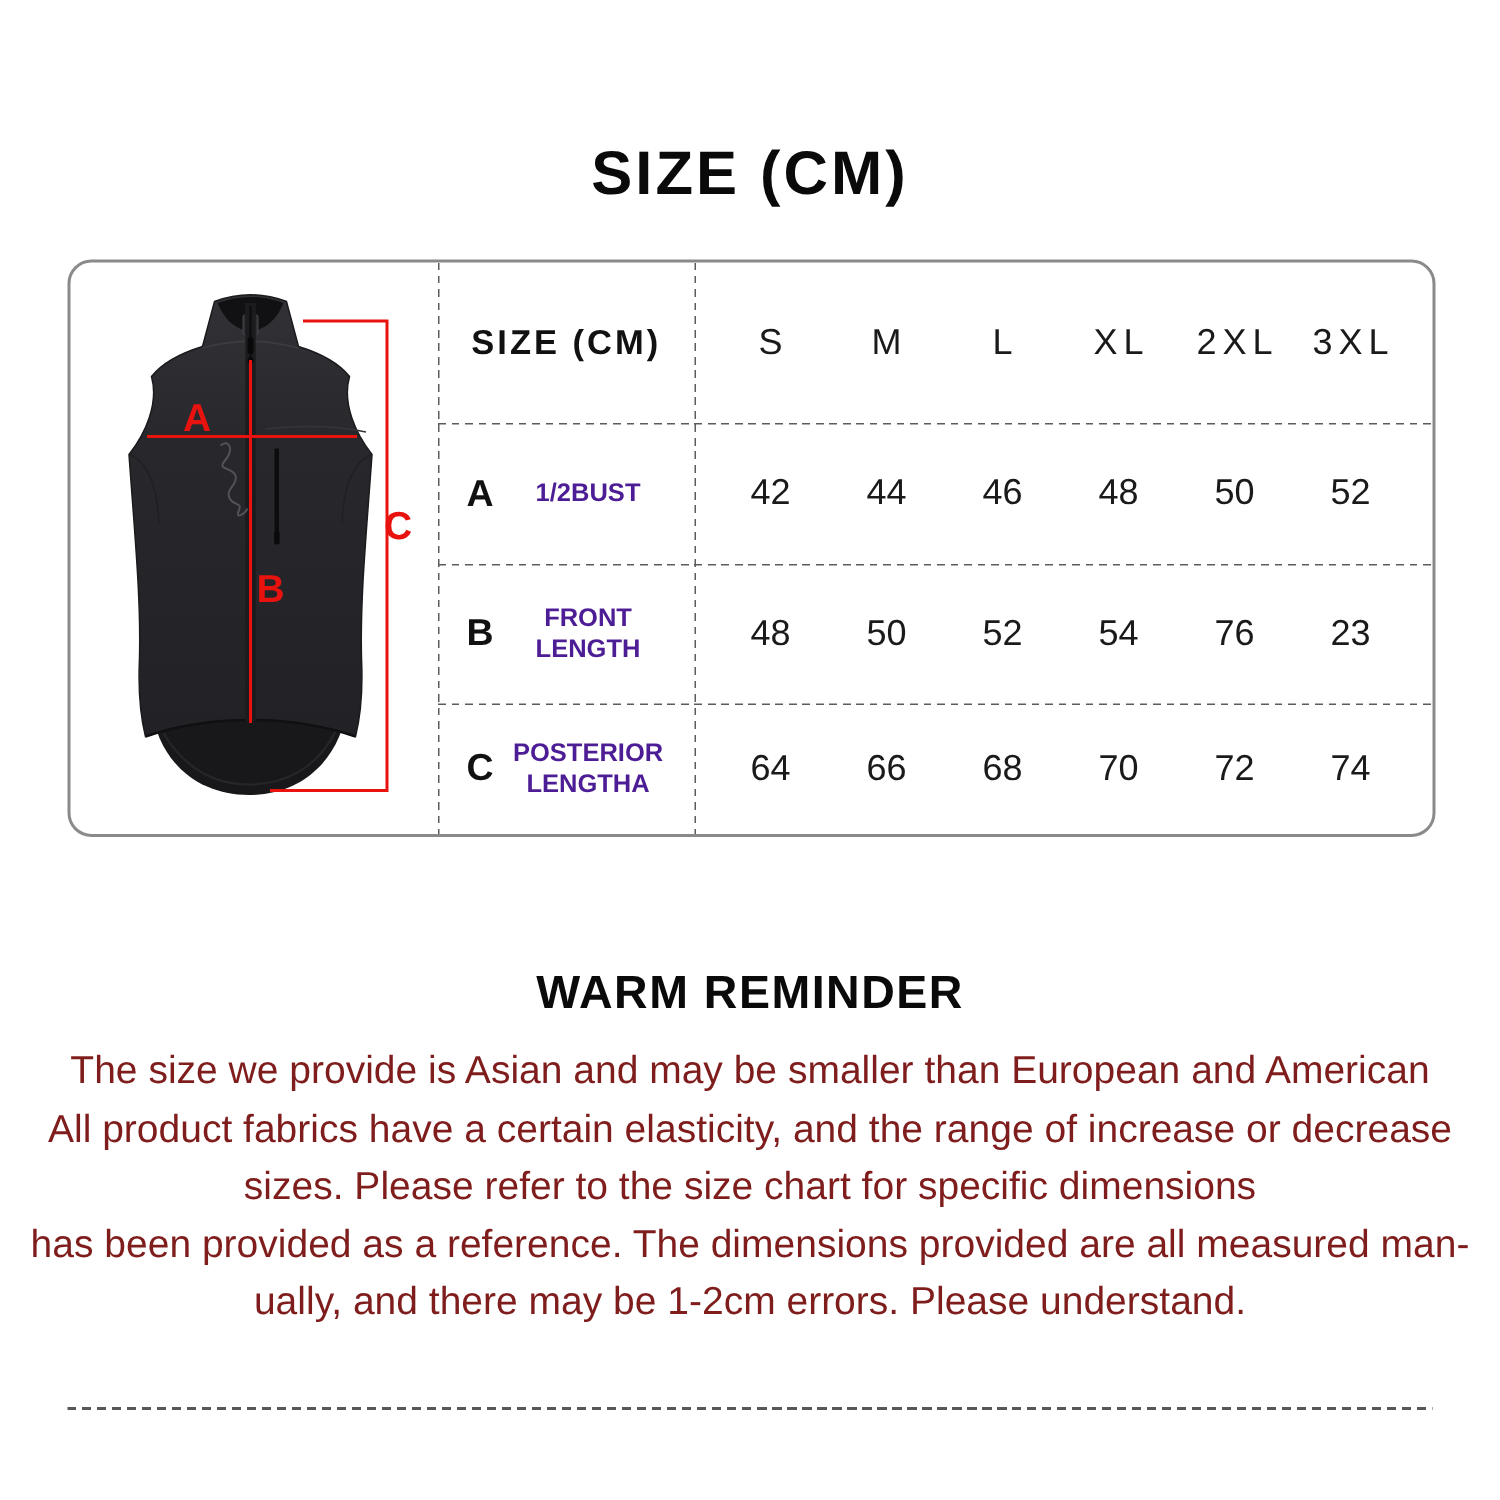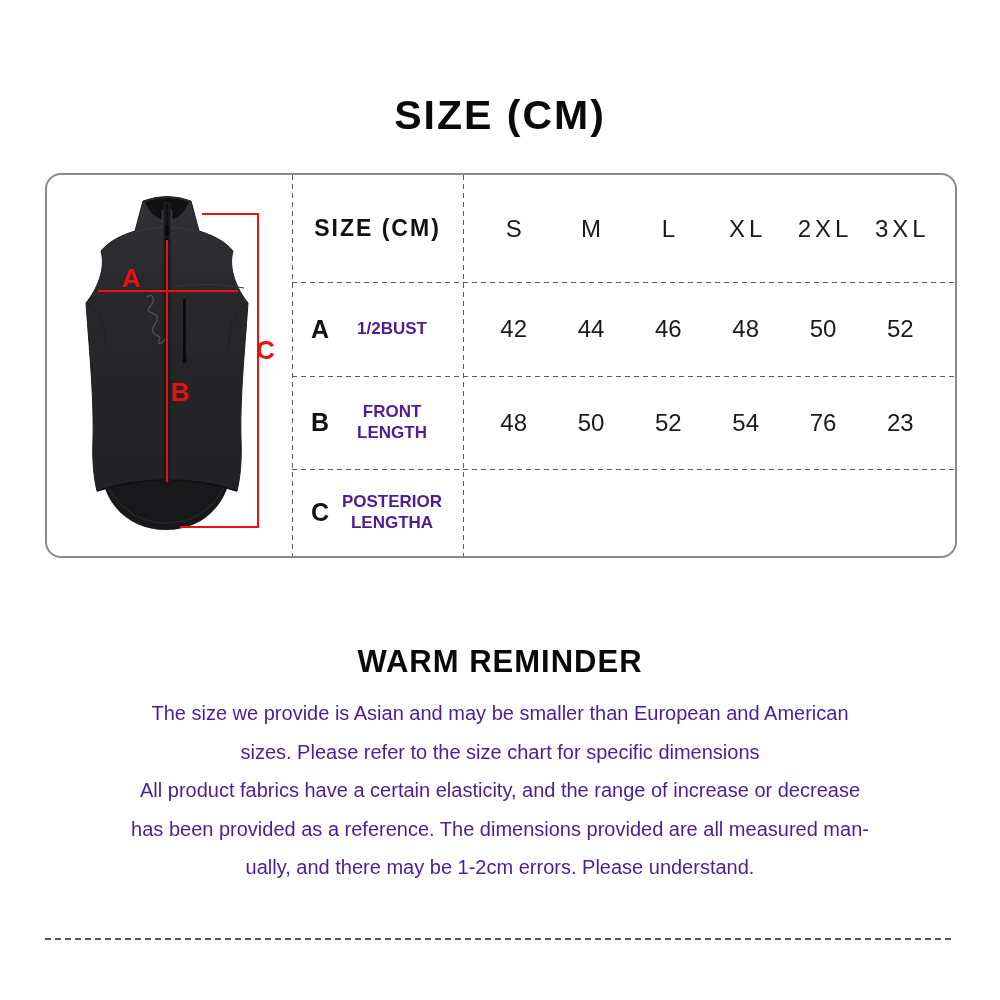--- a/index.html
+++ b/index.html
@@ -11,21 +11,21 @@
   .page-title{
     position:absolute;top:92px;left:0;right:0;text-align:center;
     font-size:41px;font-weight:800;letter-spacing:2px;color:#0a0a0a;
   }
   .reminder-title{
     position:absolute;top:644px;left:0;right:0;text-align:center;
     font-size:31px;font-weight:800;letter-spacing:1px;color:#0a0a0a;
   }
   .reminder-text{
     position:absolute;top:694px;left:0;right:0;text-align:center;
-    font-size:20px;line-height:38.6px;color:#4c1d95;
+    font-size:26px;line-height:38.6px;color:#7f1d1d;
   }
   
   .chart-box{
     position:absolute;left:45px;top:173px;width:908px;height:381px;
     border:2px solid #8a8a8a;border-radius:16px;background:#ffffff;
   }
   .vdash{position:absolute;top:0;bottom:0;width:1px;
     background-image:repeating-linear-gradient(180deg,#5c5c5c 0 5px,transparent 5px 9px);}
   .hdash{position:absolute;height:1px;right:0;
     background-image:repeating-linear-gradient(90deg,#5c5c5c 0 5px,transparent 5px 9px);}
@@ -177,28 +177,36 @@
         <div class="vcell">76</div>
         <div class="vcell">23</div>
       </div>
     </div>
 
     <div class="t-row r-c">
       <div class="label-cell">
         <span class="rletter">C</span>
         <span class="rlabel">POSTERIOR LENGTHA</span>
       </div>
+      <div class="values">
+        <div class="vcell">64</div>
+        <div class="vcell">66</div>
+        <div class="vcell">68</div>
+        <div class="vcell">70</div>
+        <div class="vcell">72</div>
+        <div class="vcell">74</div>
+      </div>
     </div>
 
   </div>
 </div>
 
 <div class="reminder-title">WARM REMINDER</div>
 
 <div class="reminder-text">
   <div>The size we provide is Asian and may be smaller than European and American</div>
+  <div>All product fabrics have a certain elasticity, and the range of increase or decrease</div>
   <div>sizes. Please refer to the size chart for specific dimensions</div>
-  <div>All product fabrics have a certain elasticity, and the range of increase or decrease</div>
   <div>has been provided as a reference. The dimensions provided are all measured man-</div>
   <div>ually, and there may be 1-2cm errors. Please understand.</div>
 </div>
 
 <div class="bottom-divider"></div>
 
 </body></html>

